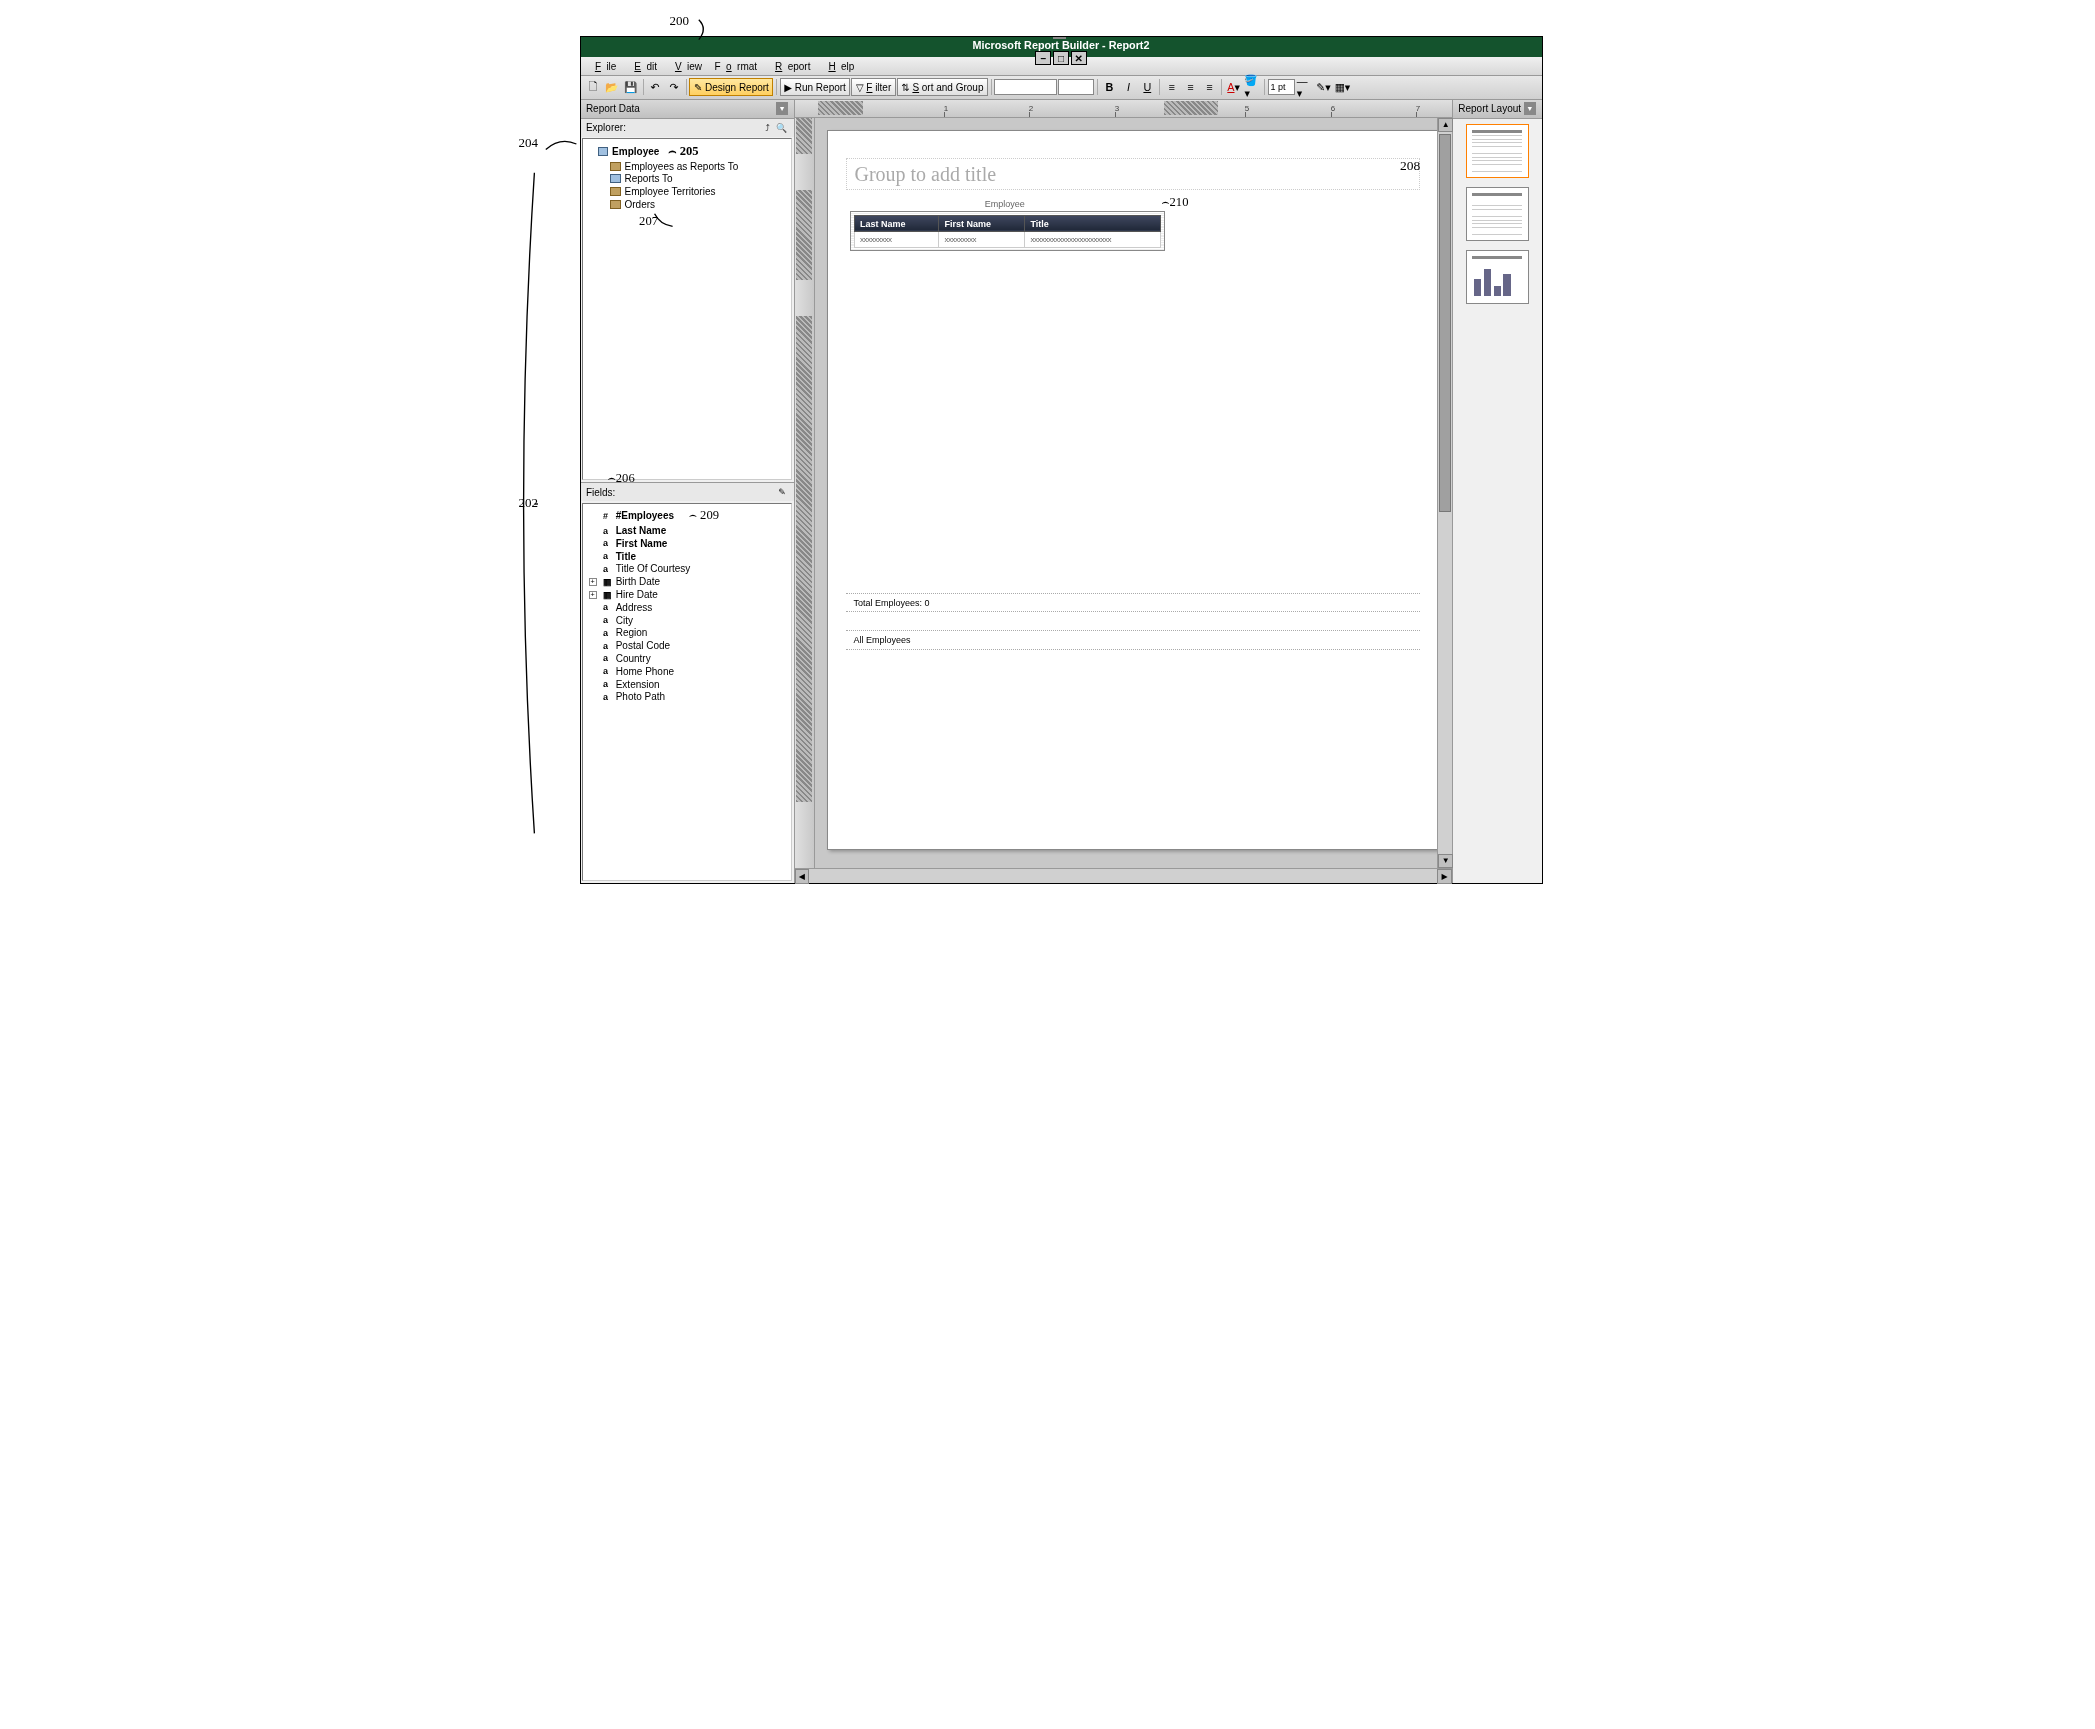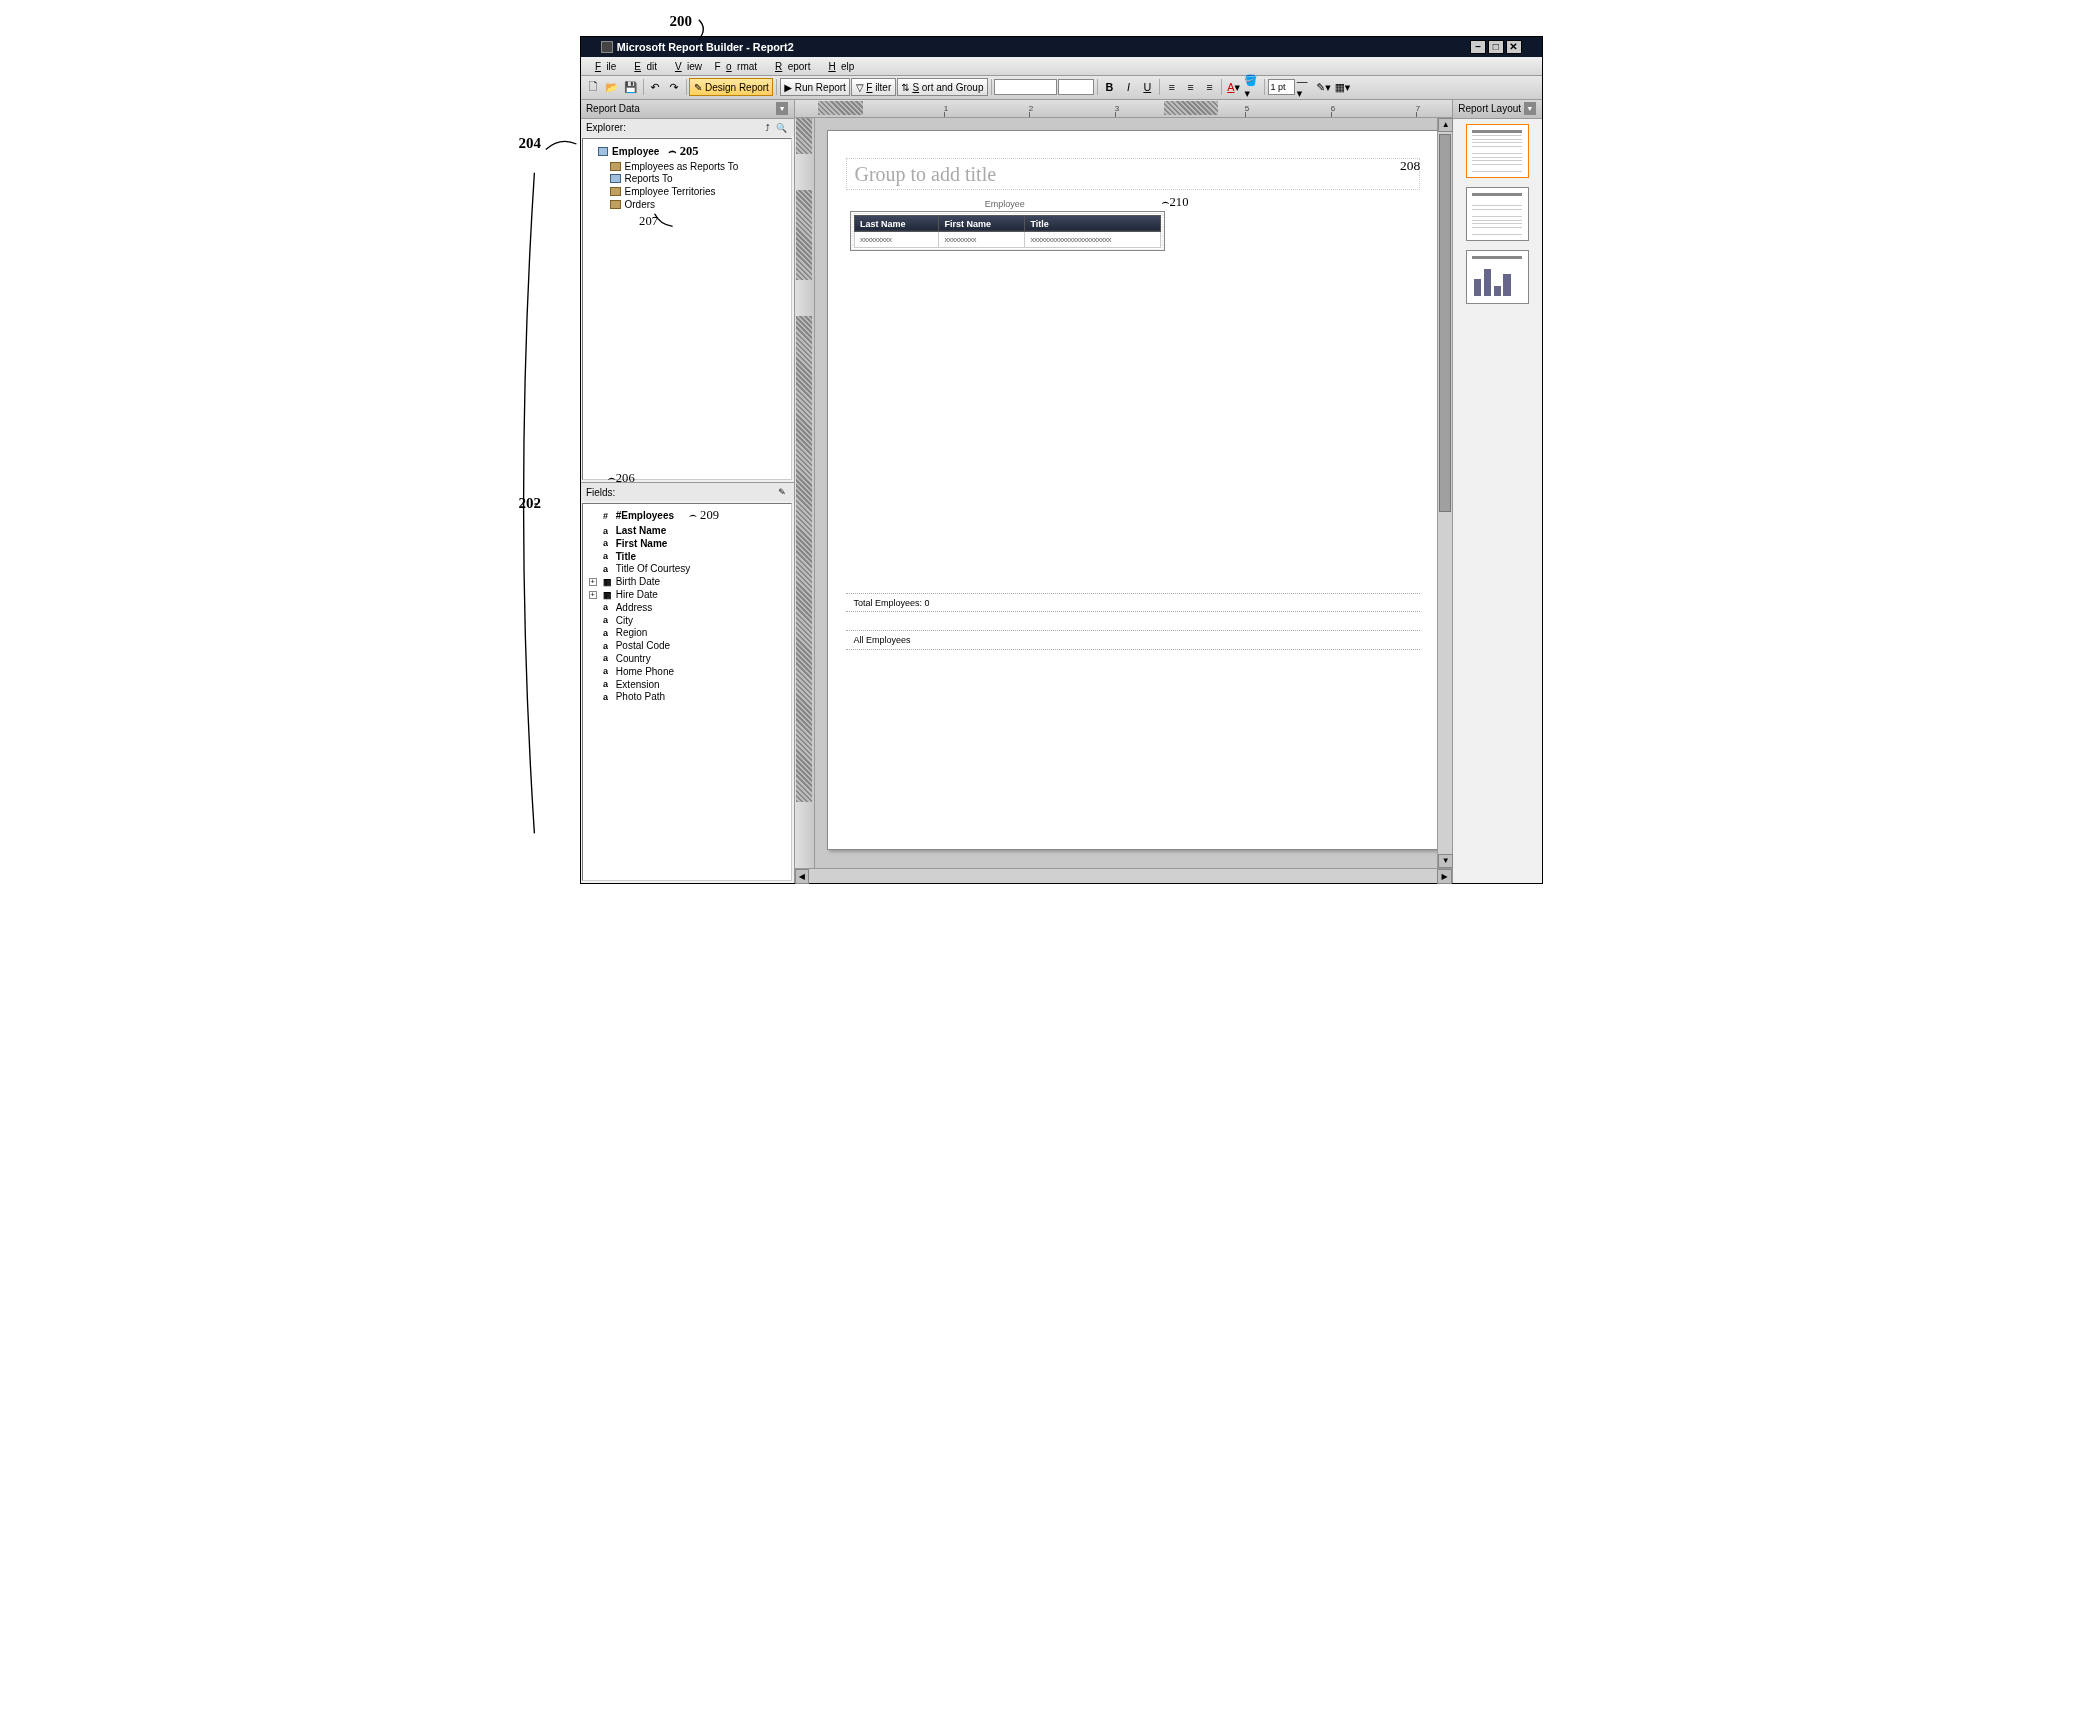--- a/index.html
+++ b/index.html
@@ -1,23 +1,23 @@
 <!DOCTYPE html>
 <html style="font-size:14.4px"><head>
 <meta charset="utf-8">
 <style>
 * { box-sizing: border-box; margin: 0; padding: 0; }
 body { font-family: Tahoma, Arial, sans-serif; font-size: 10px; background: #fff; }
 
 .outer-frame { position: relative; width: 990px; margin: 36px auto; }
-.annotation { position: absolute; font-family: Georgia, serif; font-size: 15px; font-weight: bold; }
+.annotation { position: absolute; font-family: Georgia, serif; font-size: 13px; font-weight: normal; }
 .annotation svg { position: absolute; }
 
 .window { border: 1.8px solid #000; background: #e8e8e8; width: 963px; }
-.titlebar { background: #0f172a; color: #fff; height: 20px; display: flex; align-items: center; padding: 0 20px; }
+.titlebar { background: #14532d; color: #fff; height: 20px; display: flex; align-items: center; padding: 0 20px; flex-direction: column; }
 .titlebar-icon { width: 12.6px; height: 12.6px; background: #444; margin-right: 3.6px; border: 0.9px solid #888; }
 .titlebar-text { flex: 1; font-size: 10.8px; font-weight: bold; }
 .titlebar-buttons { display: flex; gap: 1.8px; }
 .titlebar-buttons div { width: 16px; height: 14.4px; background: #ccc; border: 0.9px solid #000; display: flex; align-items: center; justify-content: center; font-weight: bold; font-size: 10px; color: #000; cursor: pointer; }
 
 .menubar { background: linear-gradient(#f0f0f0, #d8d8d8); border-bottom: 0.9px solid #999; padding: 1.8px 3.6px; display: flex; gap: 1.8px; }
 .menubar span { padding: 1.8px 5.4px; cursor: pointer; }
 .mnemonic { text-decoration: underline; }
 
 .toolbar { background: linear-gradient(#e8e8e8, #d0d0d0); border-bottom: 0.9px solid #999; padding: 1.8px 3.6px; display: flex; align-items: center; gap: 0.9px; height: 23.4px; }

